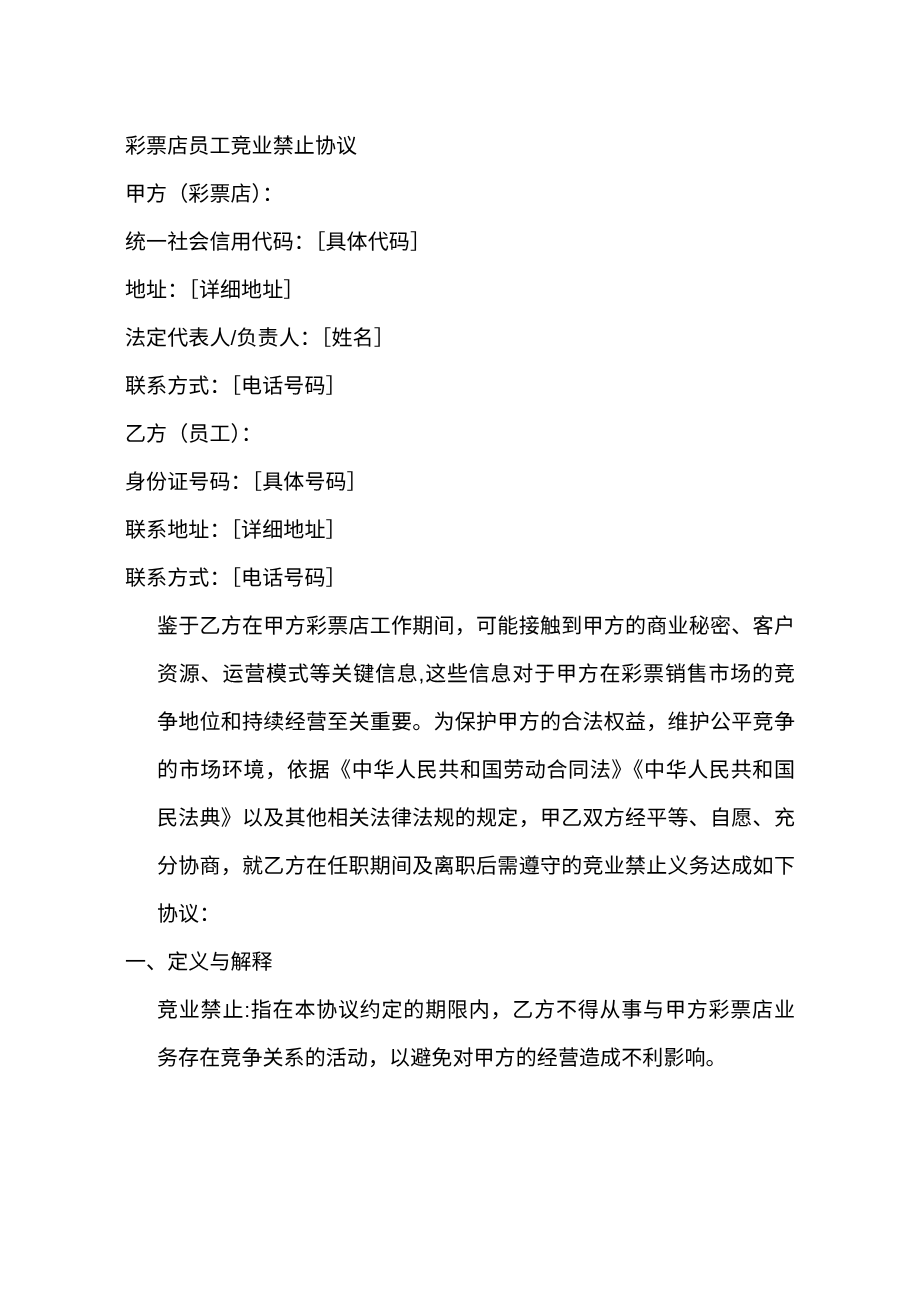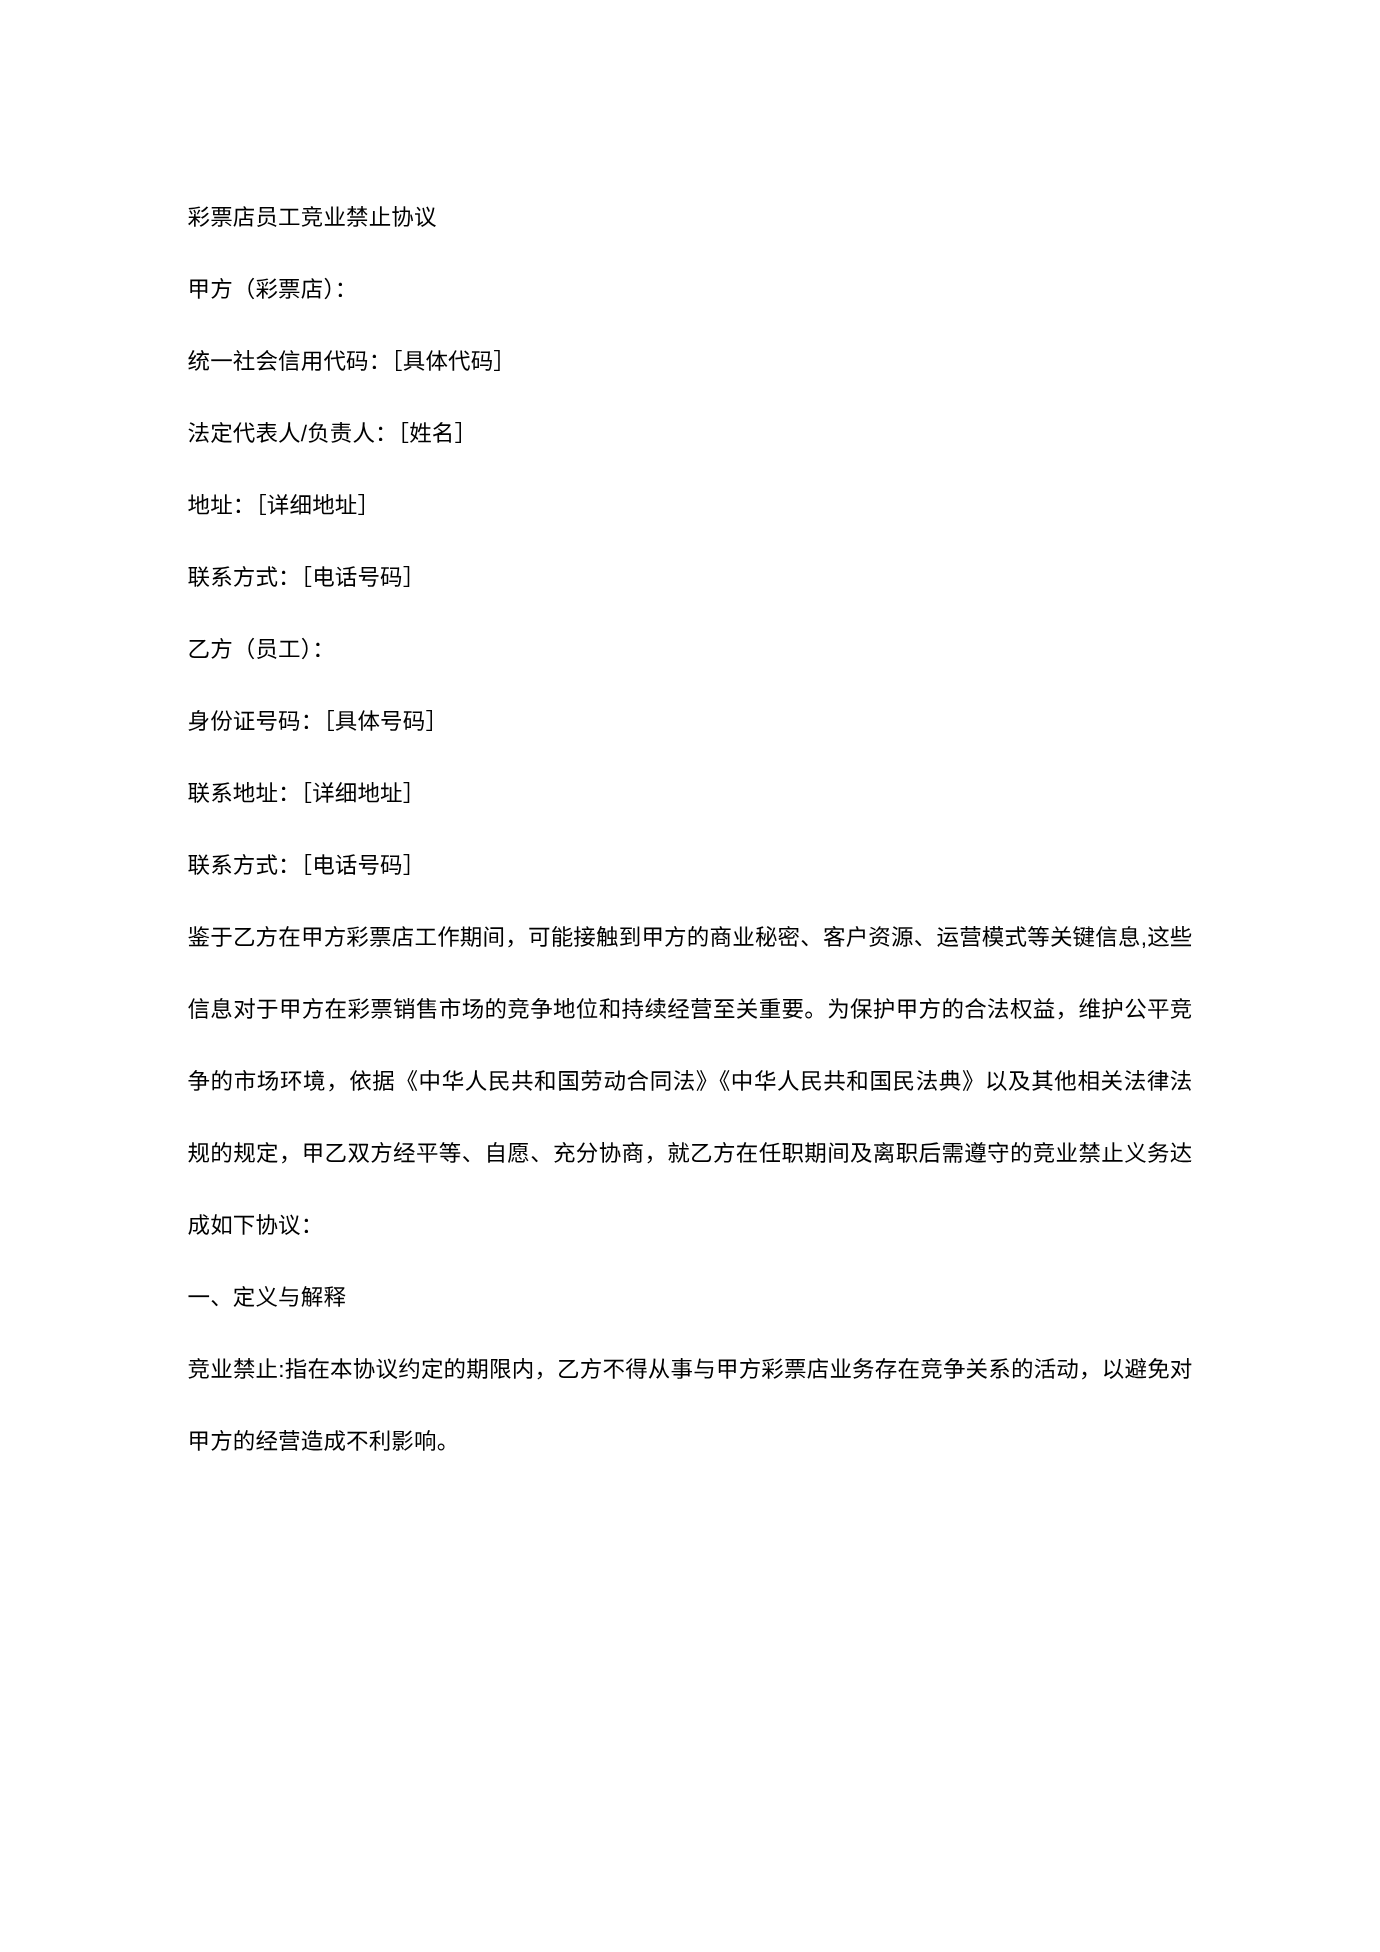--- a/index.html
+++ b/index.html
@@ -25,59 +25,60 @@
     padding: 122px 125px 0 125px;
     background: #ffffff;
   }
 
   .doc-body {
     width: 670px;
   }
 
   
   .line {
-    font-size: 15px;
+    font-size: 21px;
     line-height: 48px;
     font-weight: 400;
     letter-spacing: 0.1px;
     color: #000000;
     margin: 0;
     text-align: justify;
     text-justify: inter-ideograph;
     word-break: break-all;
     white-space: pre-wrap;
   }
 
   
   .line.short {
     white-space: nowrap;
     text-align: left;
   }
 
   
   .line.para {
     white-space: normal;
+    margin-left: 32px;
   }
 </style>
 </head>
 <body>
 
 <div class="page">
   <div class="doc-body">
 
     <p class="line short">彩票店员工竞业禁止协议</p>
 
     <p class="line short">甲方（彩票店）：</p>
 
 
     <p class="line short">统一社会信用代码：［具体代码］</p>
 
+    <p class="line short">地址：［详细地址］</p>
+
     <p class="line short">法定代表人/负责人：［姓名］</p>
-
-    <p class="line short">地址：［详细地址］</p>
 
     <p class="line short">联系方式：［电话号码］</p>
 
     <p class="line short">乙方（员工）：</p>
 
 
     <p class="line short">身份证号码：［具体号码］</p>
 
     <p class="line short">联系地址：［详细地址］</p>
 

